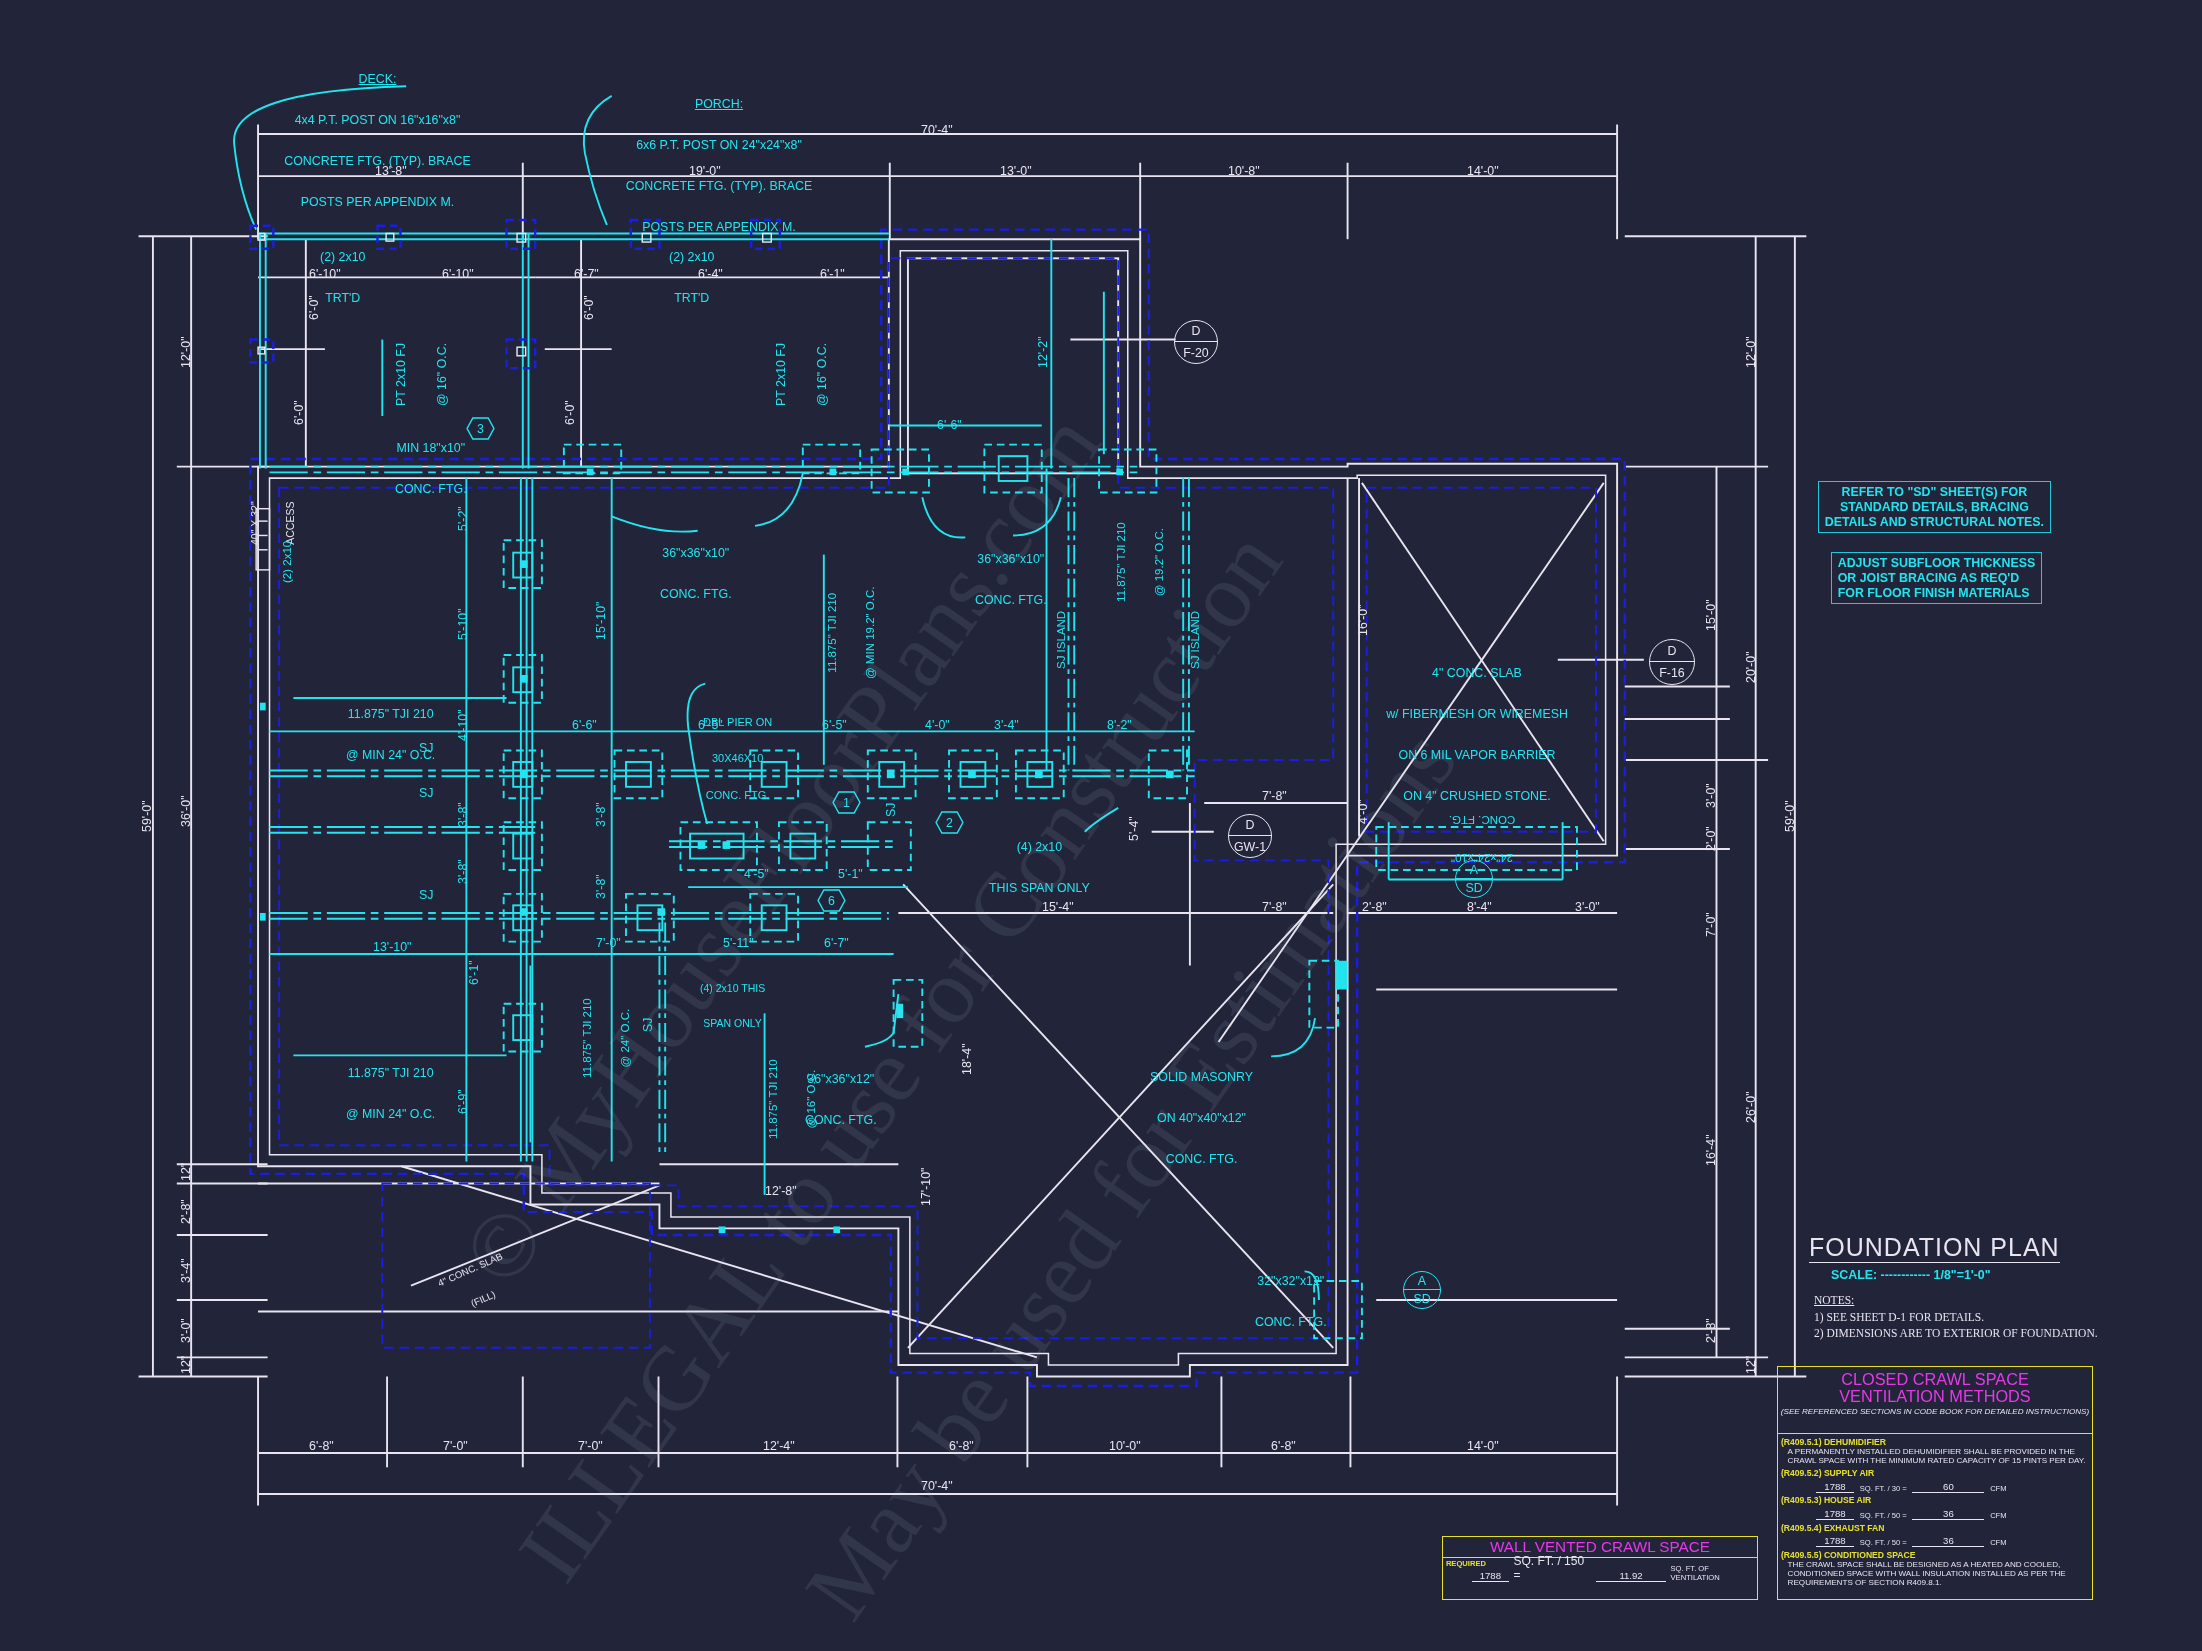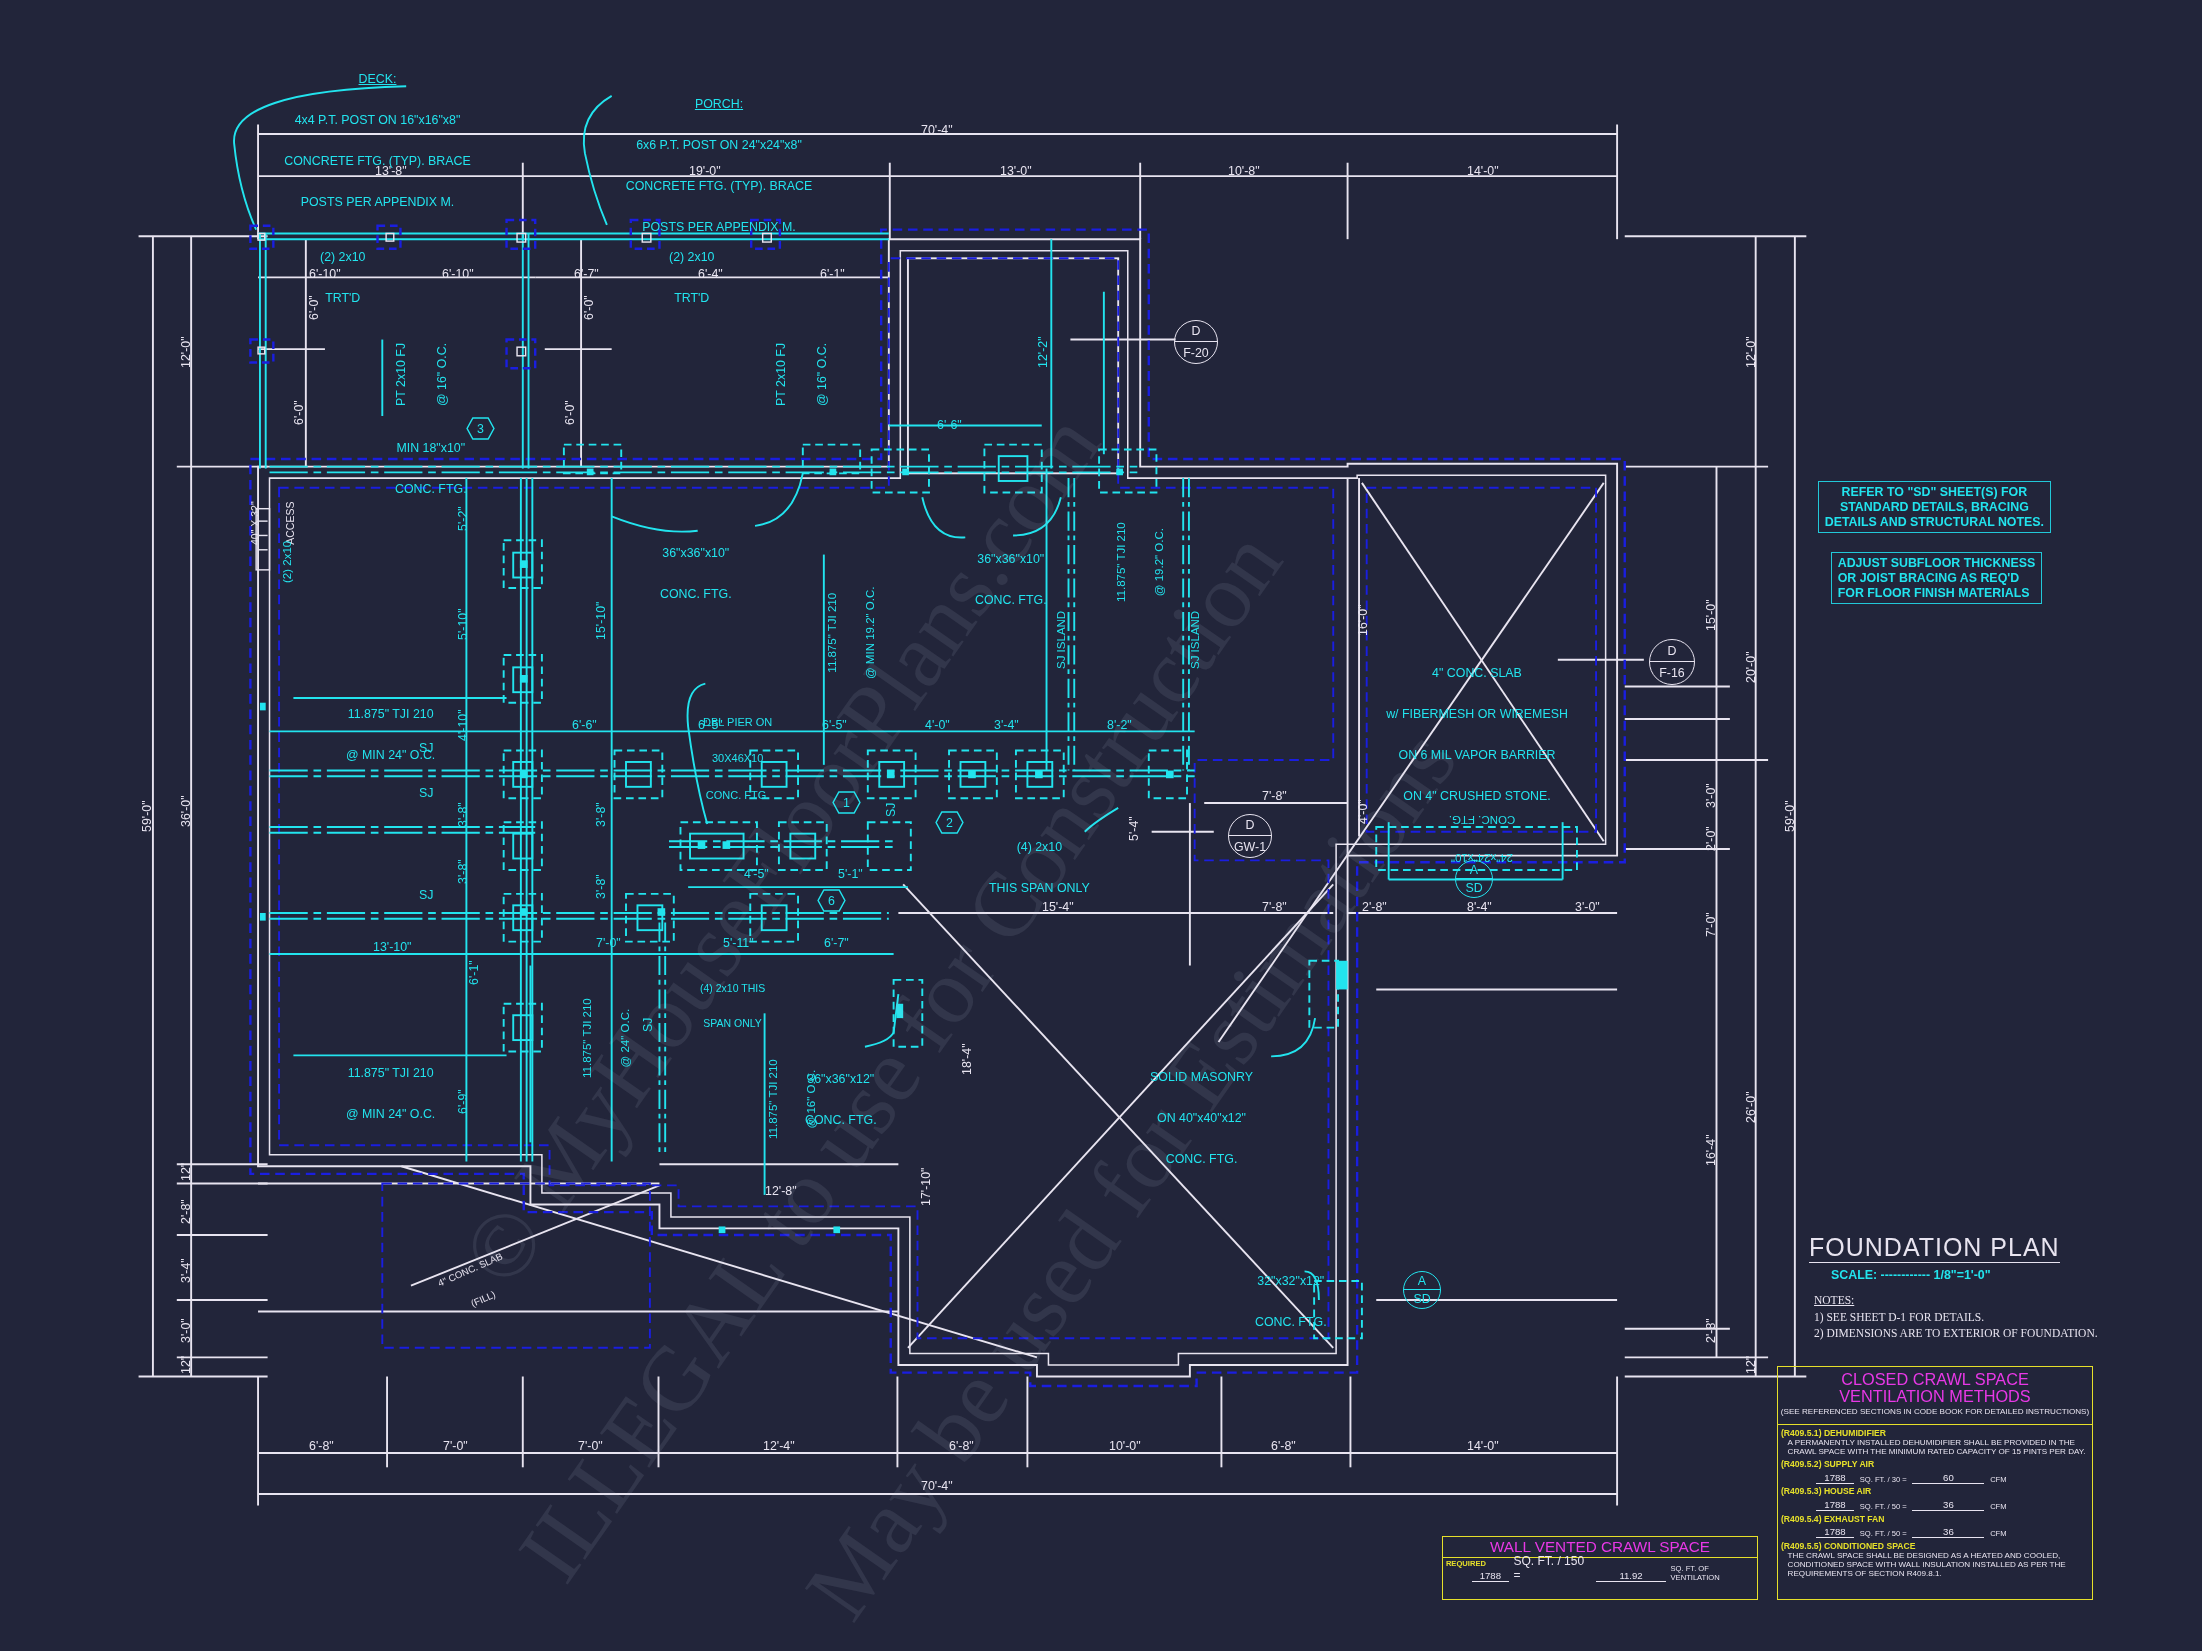--- a/index.html
+++ b/index.html
@@ -11,21 +11,21 @@
   .dimv{color:#e8e4f0;font-size:12.4px;transform:rotate(-90deg);transform-origin:left top;}
   .cy{color:#22e4ee;font-size:12.4px;text-align:center;}
   .cyv{color:#22e4ee;font-size:12.4px;transform:rotate(-90deg);transform-origin:left top;text-align:center;}
   .u{text-decoration:underline;}
   .note-box{position:absolute;border:1.9px solid #22c8d8;color:#22e4ee;font-size:12.4px;line-height:1.2;text-align:center;padding:2.9px 5.7px;font-family:"Liberation Sans",sans-serif;font-weight:bold;}
   .title{position:absolute;color:#e8e4f0;font-size:25px;letter-spacing:1px;border-bottom:1.9px solid #e8e4f0;font-family:"Liberation Sans",sans-serif;}
   .scale{position:absolute;color:#22e4ee;font-size:12.4px;font-weight:bold;font-family:"Liberation Sans",sans-serif;}
   .notes{position:absolute;color:#e8e4f0;font-size:11.5px;line-height:1.45;font-family:Liberation Serif, serif;}
   .ybox{position:absolute;border:1.9px solid #e6e02a;font-family:"Liberation Sans",sans-serif;}
   .ybox .hd{color:#e838e6;text-align:center;font-size:16.3px;line-height:1.05;padding:3.8px 1.9px 1.9px;}
-  .ybox .sub{color:#e8e4f0;font-size:8.1px;text-align:center;border-bottom:1.9px solid #e6e02a;padding-bottom:8px;}
+  .ybox .sub{color:#e8e4f0;font-size:8.1px;text-align:center;border-bottom:1.9px solid #e6e02a;padding-bottom:17px;font-style:italic;}
   .ybox .sec{color:#e6e02a;font-size:8.6px;font-weight:bold;padding-left:2.9px;margin-top:2.9px;}
   .ybox .body{color:#e8e4f0;font-size:8.1px;padding-left:9.6px;line-height:1.15;}
   .ybox .calc{color:#e8e4f0;font-size:9.6px;display:flex;align-items:flex-end;gap:5.7px;padding-left:38px;height:14.3px;}
   .ybox .ul{display:inline-block;border-bottom:1.4px solid #e8e4f0;text-align:center;}
   .wm{position:absolute;color:rgba(200,205,225,0.10);font-family:"Liberation Serif","DejaVu Serif",serif;font-size:92px;white-space:nowrap;transform-origin:left top;}
   .circle-tag{position:absolute;border:1.9px solid #e8e4f0;border-radius:50%;color:#e8e4f0;font-size:12.4px;text-align:center;font-family:"Liberation Sans",sans-serif;}
   .circle-tag.cyan{border-color:#22e4ee;color:#22e4ee;}
   .circle-tag .top{height:50%;display:flex;align-items:center;justify-content:center;border-bottom:1.4px solid currentColor;box-sizing:border-box;}
   .circle-tag .bot{height:50%;display:flex;align-items:center;justify-content:center;}
   .hex{position:absolute;color:#22e4ee;font-size:12.4px;width:29px;height:23px;display:flex;align-items:center;justify-content:center;font-family:"Liberation Sans",sans-serif;}

